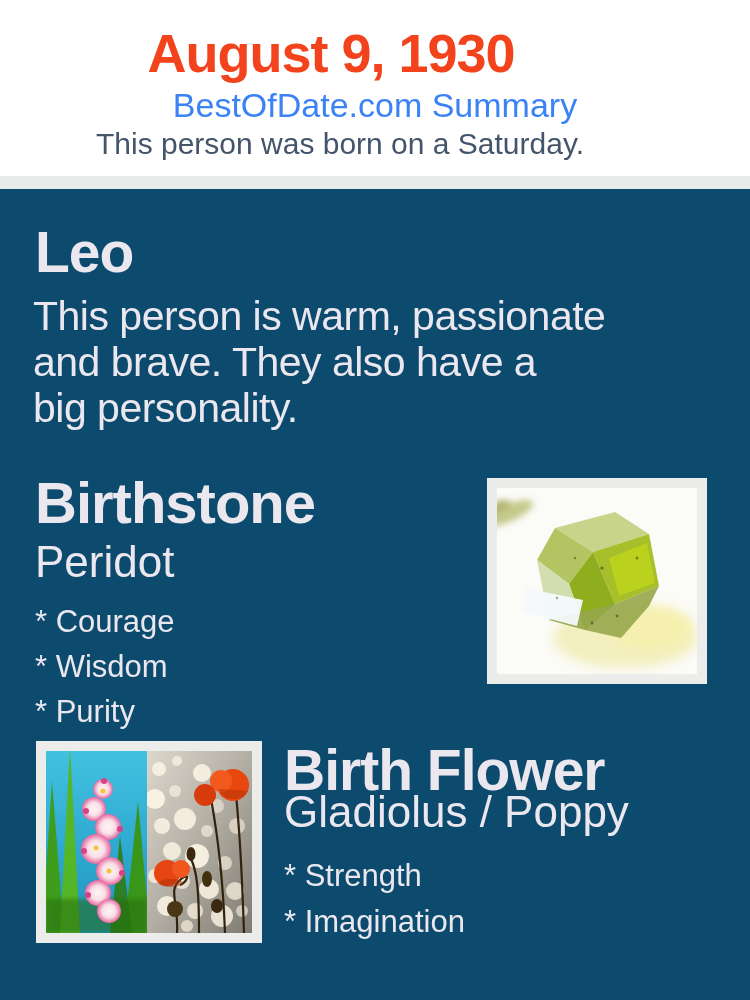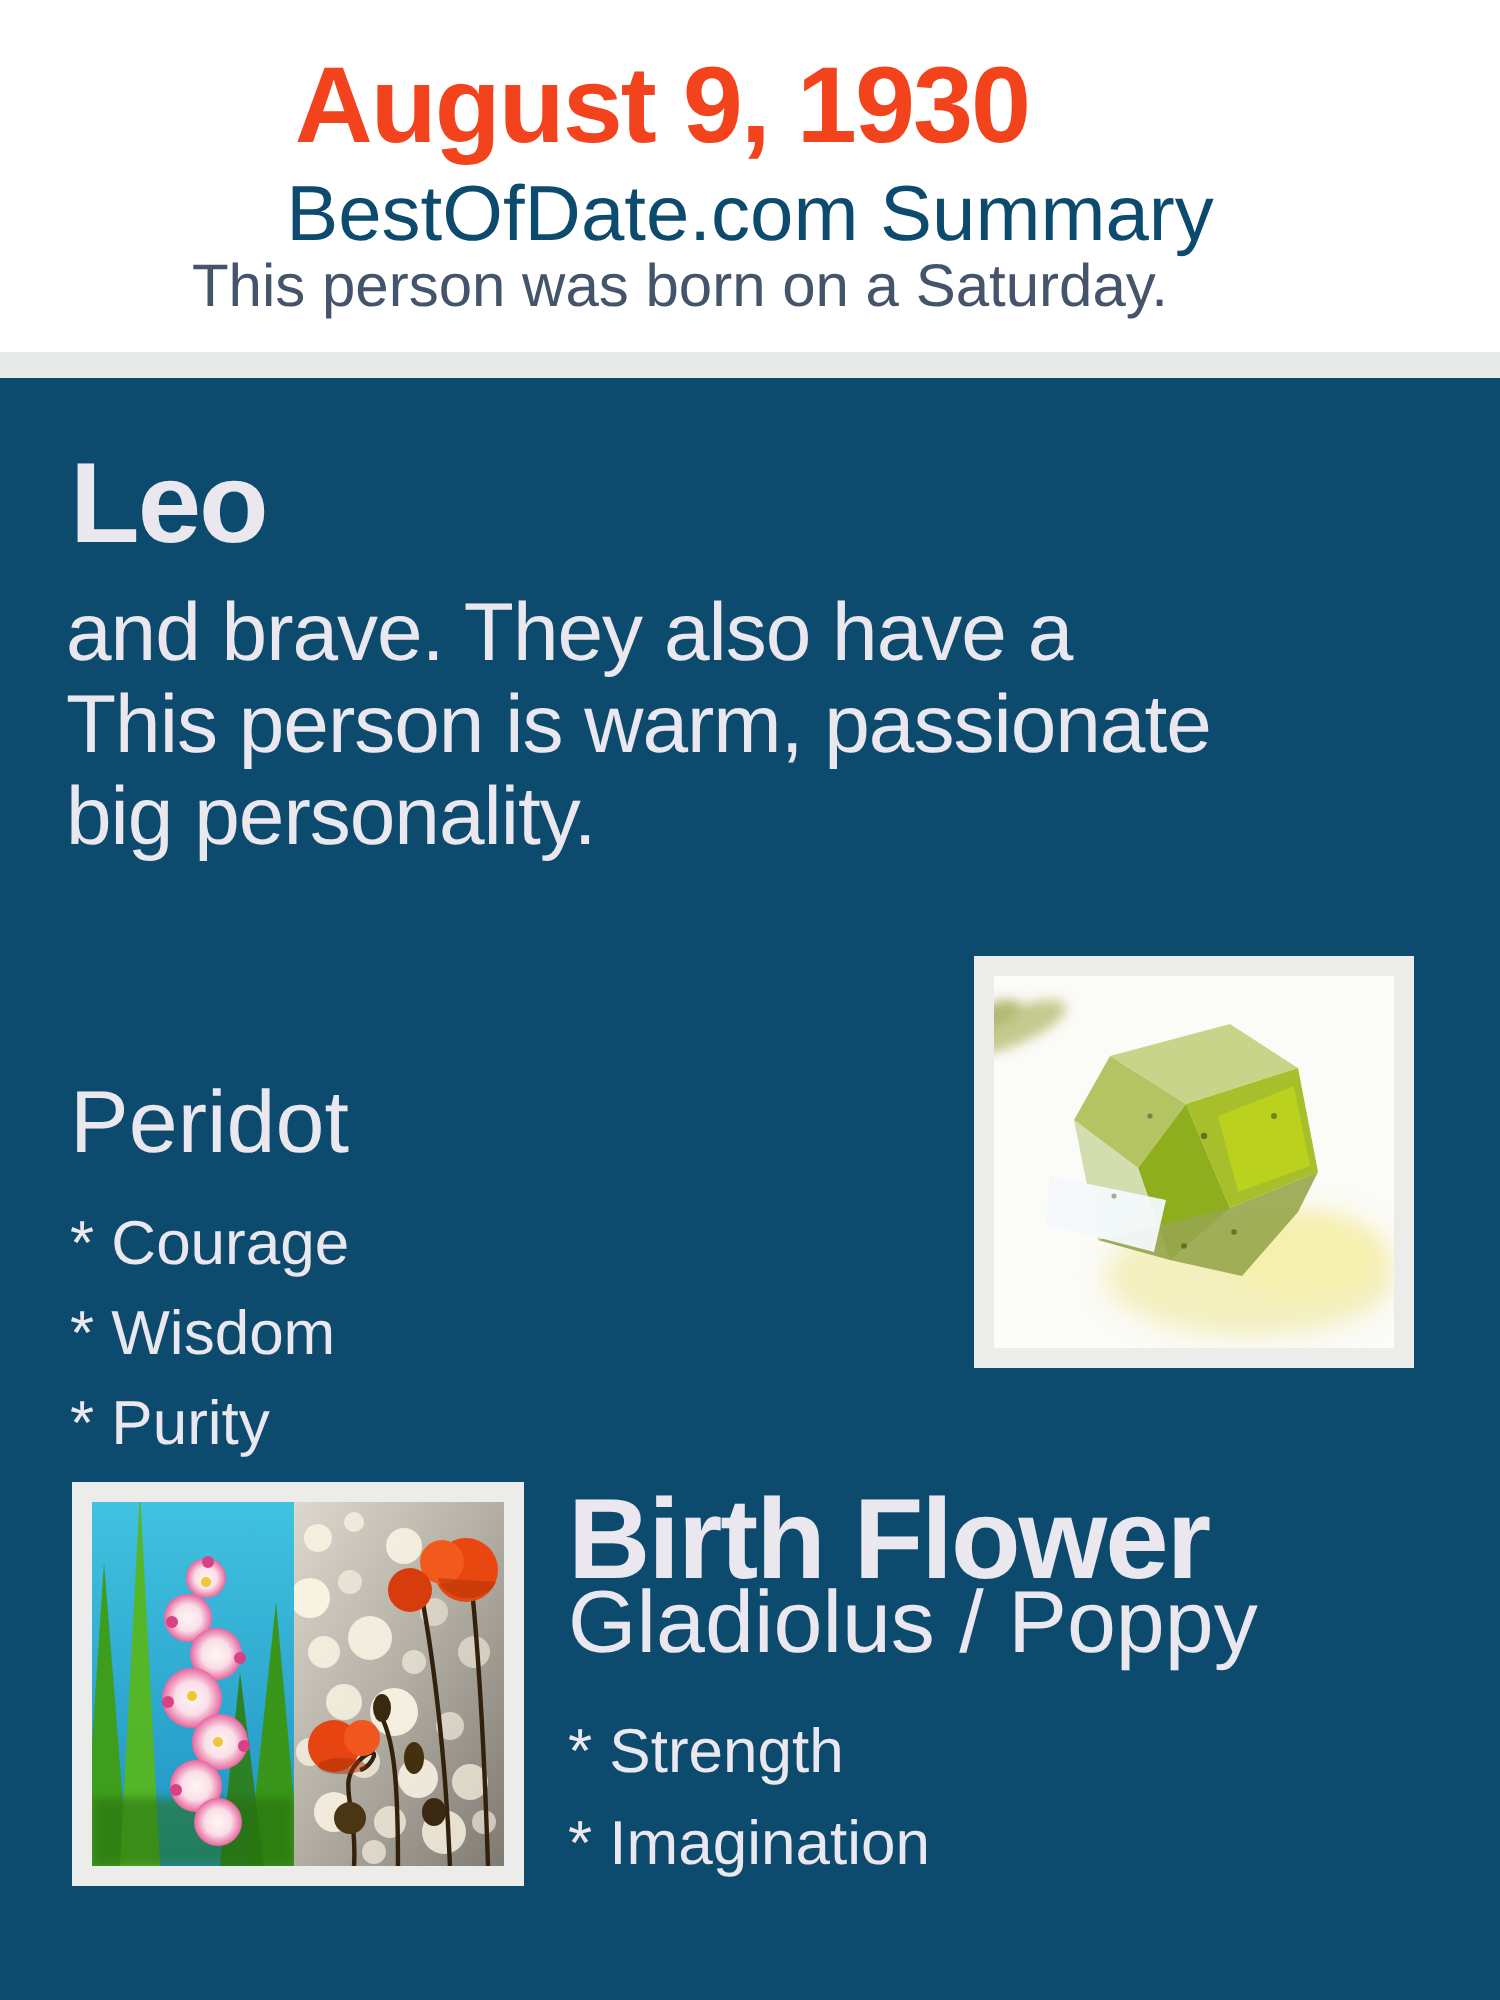--- a/index.html
+++ b/index.html
@@ -13,22 +13,22 @@
     font-family: "Liberation Sans", sans-serif;
   }
   
   .hdr-date {
     position: absolute; top: 22px; left: 0; width: 662px;
     text-align: center; font-size: 54px; font-weight: 700;
     letter-spacing: -1px; color: #f2431d;
   }
   .hdr-subtitle {
     position: absolute; top: 86px; left: 0; width: 750px;
-    text-align: center; font-size: 39px; font-weight: 400;
-    color: #0c4a6e;
+    text-align: center; font-size: 34px; font-weight: 400;
+    color: #3b82f6;
   }
   .hdr-born {
     position: absolute; top: 127px; left: 0; width: 680px;
     text-align: center; font-size: 30px; font-weight: 400;
     color: #44546a;
   }
   .divider {
     position: absolute; top: 176px; left: 0; width: 750px; height: 13px;
     background: #e8eae9;
   }
@@ -90,25 +90,26 @@
 
   <div class="hdr-date">August 9, 1930</div>
   <div class="hdr-subtitle">BestOfDate.com Summary</div>
   <div class="hdr-born">This person was born on a Saturday.</div>
   <div class="divider"></div>
 
   <div class="body-purple">
 
     <div class="zodiac-sign light">Leo</div>
     <div class="zodiac-desc light">
+      <div>This person is warm, passionate</div>
       <div>and brave. They also have a</div>
-      <div>This person is warm, passionate</div>
       <div>big personality.</div>
     </div>
 
+    <div class="bs-heading light">Birthstone</div>
     <div class="bs-name light">Peridot</div>
     <div class="bs-traits light">
       <div>* Courage</div>
       <div>* Wisdom</div>
       <div>* Purity</div>
     </div>
 
     <div class="photo-frame gem-frame">
       <svg width="200" height="186" viewBox="0 0 200 186">
         <defs>

